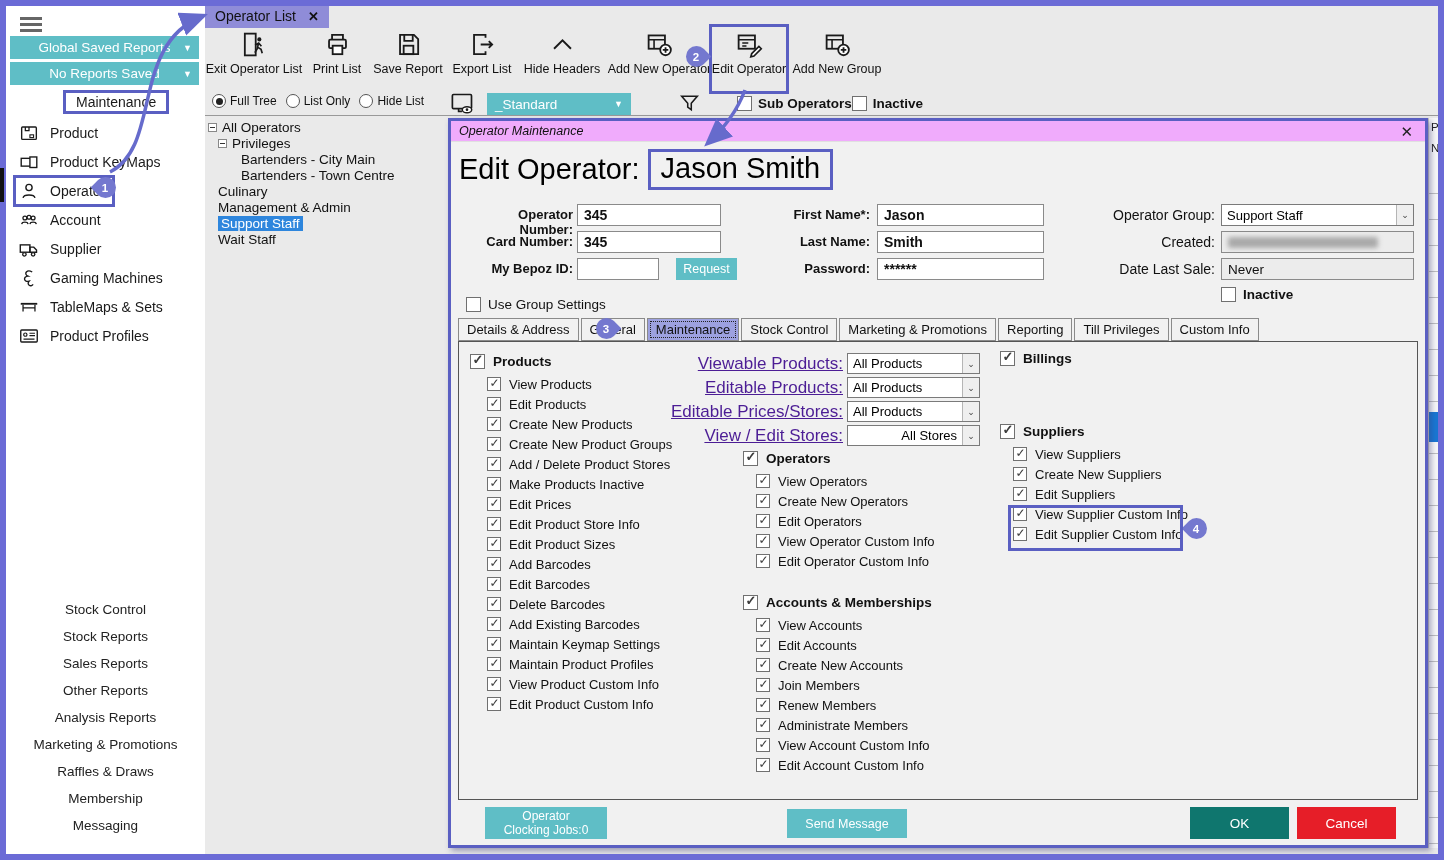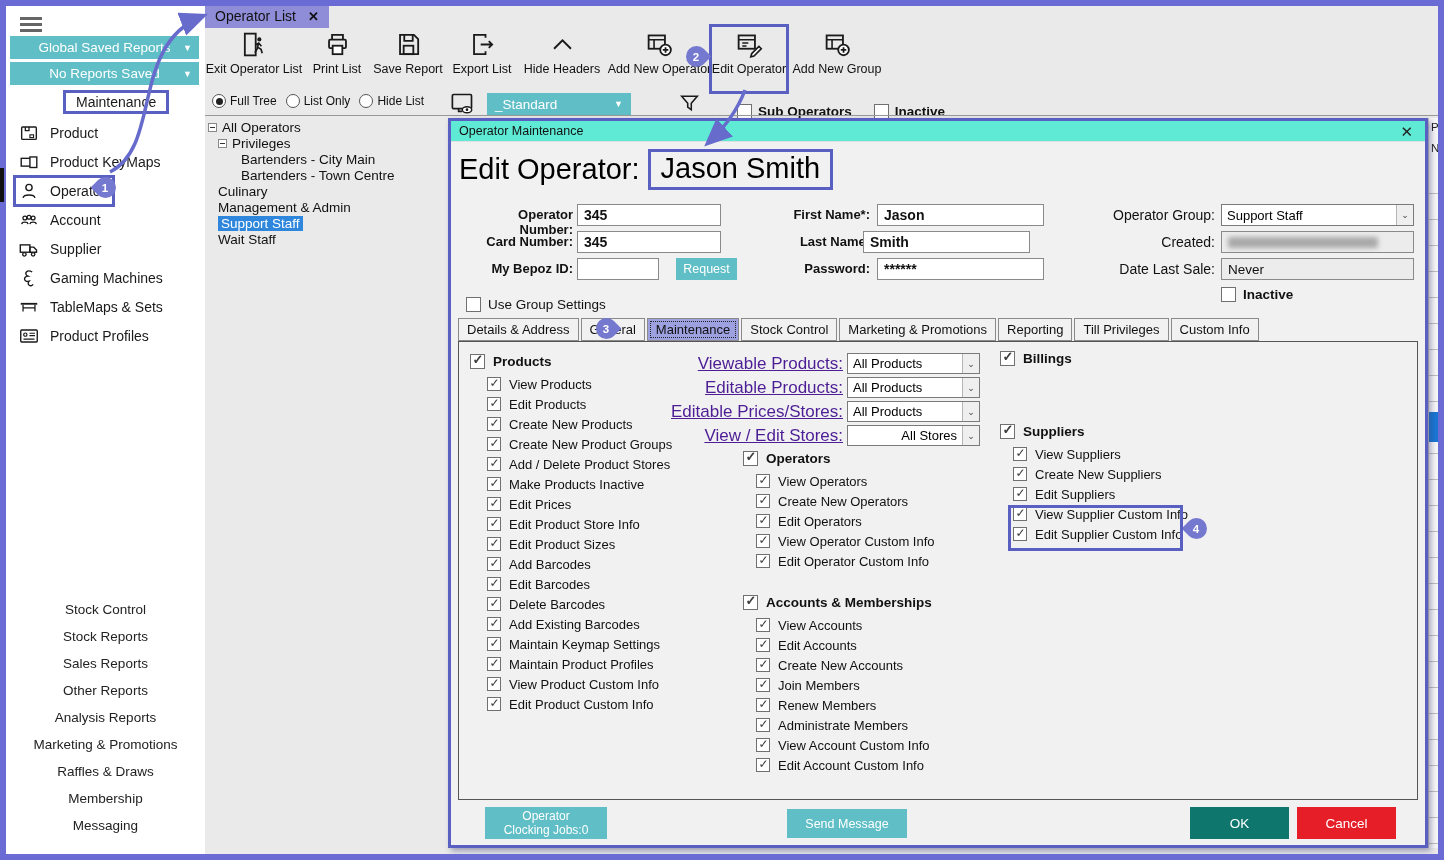--- a/index.html
+++ b/index.html
@@ -46,21 +46,21 @@
 
   #radios { position:absolute; left:212px; top:94px; display:flex; gap:9px; }
   .ritem { display:flex; align-items:center; gap:4px; font-size:12px; color:#111; cursor:pointer; }
   .radio { width:14px; height:14px; border:1px solid #555; border-radius:50%; background:#fff; position:relative; flex:none; }
   .ritem.sel .radio::after { content:""; position:absolute; inset:2.5px; background:#222; border-radius:50%; }
   #monitor-eye { position:absolute; left:449px; top:90px; width:27px; height:27px; cursor:pointer; }
   #layout-combo { position:absolute; left:487px; top:93px; width:144px; height:22px; background:#5fbec6;
                   color:#fff; font-size:13.5px; display:flex; align-items:center; padding:0 8px; cursor:pointer; }
   #layout-combo .caret { margin-left:auto; font-size:9px; }
   #funnel { position:absolute; left:677px; top:91px; width:25px; height:25px; cursor:pointer; }
-  #filters { position:absolute; left:737px; top:104px; display:flex; gap:22px; }
+  #filters { position:absolute; left:737px; top:96px; display:flex; }
   .fitem { display:flex; align-items:center; gap:6px; font-size:13.5px; font-weight:bold; color:#111; cursor:pointer; }
   .cb { width:15px; height:15px; border:1px solid #707070; background:#fff; display:inline-block; position:relative; flex:none; }
   .cb.on::after { content:"\2713"; position:absolute; left:1.5px; top:-2.5px; font-size:13px; color:#3c3c3c; }
   .cb.s14 { width:14px; height:14px; }
   .cb.s14.on::after { font-size:12px; top:-2px; }
   #hdr-line { position:absolute; left:205px; top:115px; width:1233px; height:1px; background:#999; }
 
   #tree { position:absolute; left:205px; top:119px; width:250px; }
   .trow { height:16px; display:flex; align-items:center; font-size:13.5px; color:#111; cursor:pointer; white-space:nowrap; }
   .trow .expb { display:none; width:9px; height:9px; border:1px solid #888; background:#fff; margin-right:5px; position:relative; flex:none; }
@@ -73,22 +73,22 @@
   #bgsliver { position:absolute; left:1428px; top:118px; width:10px; height:730px; background:#f7f7f7;
               border-left:1px solid #c5c5c5; overflow:hidden; font-size:11.5px; color:#222; }
   #bgsliver .h1 { position:absolute; left:2px; top:3px; } #bgsliver .h2 { position:absolute; left:2px; top:24px; }
   #bgsliver .rows { position:absolute; left:0; top:50px; right:0; bottom:0;
         background:repeating-linear-gradient(to bottom, transparent 0 25px, #bdbdbd 25px 26px); }
   #bgsliver .selrow { position:absolute; left:0; top:244px; width:100%; height:30px; background:#1976d2; }
 
   
   #dialog { position:absolute; left:448px; top:118px; width:980px; height:730px; background:#f1f1f1;
             border:3px solid #5a5fc2; box-shadow:3px 3px 6px rgba(60,60,120,.45); z-index:20; }
-  #dlg-titlebar { position:absolute; left:0; top:0; width:974px; height:21px; background:#5eead4; border-bottom:1px solid #e0e0e0;
-                  display:flex; align-items:center; padding:8px 8px; font-size:12.5px; color:#111; }
+  #dlg-titlebar { position:absolute; left:0; top:0; width:974px; height:21px; background:#f0abfc; border-bottom:1px solid #e0e0e0;
+                  display:flex; align-items:center; padding:8px 8px; font-size:12.5px; color:#111;font-style:italic; }
   #dlg-close { position:absolute; right:12px; top:3px; font-size:15px; color:#222; cursor:pointer; line-height:1; }
   #dlg-heading { position:absolute; left:8px; top:28px; display:flex; align-items:center; font-size:29px; color:#000; }
   #dlg-heading .name { border:3px solid #5a5fc2; padding:0 10px 2px; margin-left:8px; }
   .f-label { position:absolute; width:110px; text-align:right; font-size:13px; font-weight:bold; color:#111; }
   .f-label.reg { font-weight:normal; font-size:14px; }
   .f-input { position:absolute; height:22px; background:#fff; border:1px solid #8a8a8a; font-size:14px; font-weight:bold;
              color:#111; display:flex; align-items:center; padding:0 6px; }
   .f-input.ro { background:#ececec; font-weight:normal; font-size:13.5px; }
   .blurbar { width:150px; height:11px; border-radius:2px; background:#a9a9a9; filter:blur(2.5px); }
   .combo { position:absolute; height:22px; background:#fff; border:1px solid #7a7a7a; display:flex; align-items:center; font-size:13px; cursor:pointer; }
@@ -530,21 +530,21 @@
     <div class="f-input" style="left:126px;top:137px;width:82px">
         <span></span>
       </div>
     <div id="btn-request">Request</div>
 
     <div class="f-label" style="left:319px;top:86px;width:100px">First Name*:</div>
     <div class="f-input" style="left:426px;top:83px;width:167px">
         <span>Jason</span>
       </div>
     <div class="f-label" style="left:319px;top:113px;width:100px">Last Name:</div>
-    <div class="f-input" style="left:412px;top:110px;width:167px">
+    <div class="f-input" style="left:426px;top:110px;width:167px">
         <span>Smith</span>
       </div>
     <div class="f-label" style="left:319px;top:140px;width:100px">Password:</div>
     <div class="f-input" style="left:426px;top:137px;width:167px">
         <span>******</span>
       </div>
 
     <div class="f-label reg" style="left:634px;top:86px;width:130px">Operator Group:</div>
     <div class="combo" style="left:770px;top:83px;width:193px">
       <span class="val">Support Staff</span>

